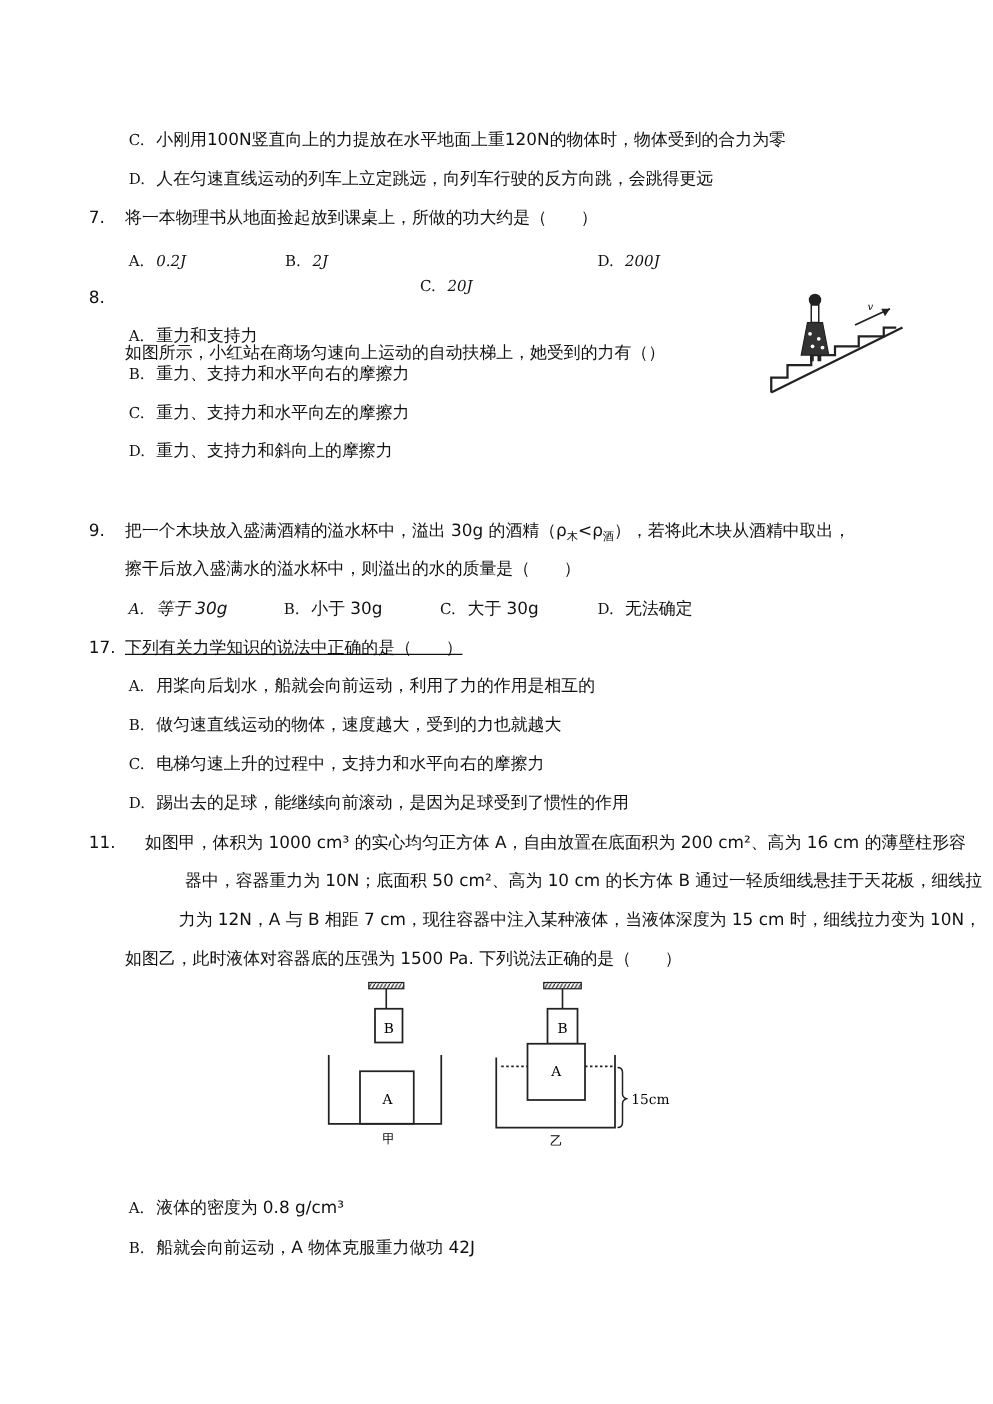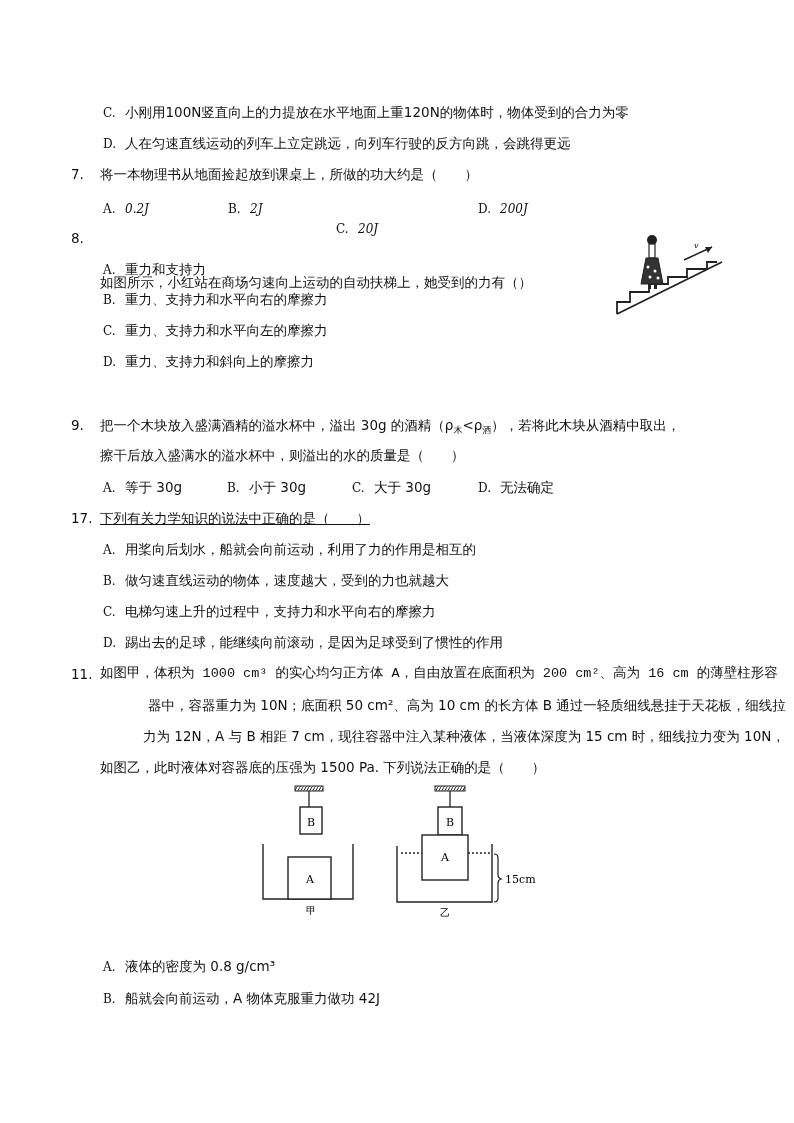--- a/index.html
+++ b/index.html
@@ -57,34 +57,34 @@
   <line x1="72" y1="38" x2="100" y2="25" stroke="#222" stroke-width="1.5"></line>
   <polygon points="100,25 93,25 96,31" fill="#222"></polygon>
   <text x="82" y="26" font-size="8" font-style="italic" font-family="DejaVu Serif, serif">v</text>
 </svg>
 
 <div class="line" style="left:71px; top:415px;">9.</div>
 <div class="line" style="left:100px; top:415px;">
   <span>把一个木块放入盛满酒精的溢水杯中，溢出 30g 的酒精（ρ</span><span class="sub">木</span><span>&lt;ρ</span><span class="sub">酒</span><span>），若将此木块从酒精中取出，</span>
 </div>
 <div class="line" style="left:100px; top:445px;">擦干后放入盛满水的溢水杯中，则溢出的水的质量是（　　）</div>
-<div class="line" style="left:103px; top:477px;"><span class="opt-label">A.</span><span>等于 30g</span></div>
+<div class="line" style="left:103px; top:477px;font-style:italic;"><span class="opt-label">A.</span><span>等于 30g</span></div>
 <div class="line" style="left:227px; top:477px;"><span class="opt-label">B.</span><span>小于 30g</span></div>
 <div class="line" style="left:352px; top:477px;"><span class="opt-label">C.</span><span>大于 30g</span></div>
 <div class="line" style="left:478px; top:477px;"><span class="opt-label">D.</span><span>无法确定</span></div>
 
 <div class="line" style="left:71px; top:508px;">17.</div>
 <div class="line" style="left:100px; top:508px;text-decoration:underline;">下列有关力学知识的说法中正确的是（　　）</div>
 <div class="line" style="left:103px; top:539px;"><span class="opt-label">A.</span><span>用桨向后划水，船就会向前运动，利用了力的作用是相互的</span></div>
 <div class="line" style="left:103px; top:570px;"><span class="opt-label">B.</span><span>做匀速直线运动的物体，速度越大，受到的力也就越大</span></div>
 <div class="line" style="left:103px; top:601px;"><span class="opt-label">C.</span><span>电梯匀速上升的过程中，支持力和水平向右的摩擦力</span></div>
 <div class="line" style="left:103px; top:632px;"><span class="opt-label">D.</span><span>踢出去的足球，能继续向前滚动，是因为足球受到了惯性的作用</span></div>
 
 <div class="line" style="left:71px; top:664px;">11.</div>
-<div class="line" style="left:100px; top:664px;font-family:Liberation Mono, monospace;">如图甲，体积为 1000 cm³ 的实心均匀正方体 A，自由放置在底面积为 200 cm²、高为 16 cm 的薄壁柱形容</div>
+<div class="line" style="left:116px; top:664px;">如图甲，体积为 1000 cm³ 的实心均匀正方体 A，自由放置在底面积为 200 cm²、高为 16 cm 的薄壁柱形容</div>
 <div class="line" style="left:100px; top:695px;margin-left:48px;">器中，容器重力为 10N；底面积 50 cm²、高为 10 cm 的长方体 B 通过一轻质细线悬挂于天花板，细线拉</div>
 <div class="line" style="left:100px; top:726px;margin-left:43px;">力为 12N，A 与 B 相距 7 cm，现往容器中注入某种液体，当液体深度为 15 cm 时，细线拉力变为 10N，</div>
 <div class="line" style="left:100px; top:757px;">如图乙，此时液体对容器底的压强为 1500 Pa. 下列说法正确的是（　　）</div>
 
 <svg style="left:255px; top:782px;" width="290" height="140" viewBox="0 0 290 140">
 
   <g>
     <rect x="40" y="4" width="28" height="5" fill="url(#hatch)" stroke="#222" stroke-width="1"></rect>
     <line x1="54" y1="9" x2="54" y2="25" stroke="#222" stroke-width="1.3"></line>
     <rect x="45" y="25" width="22" height="27" fill="#fff" stroke="#222" stroke-width="1.4"></rect>

